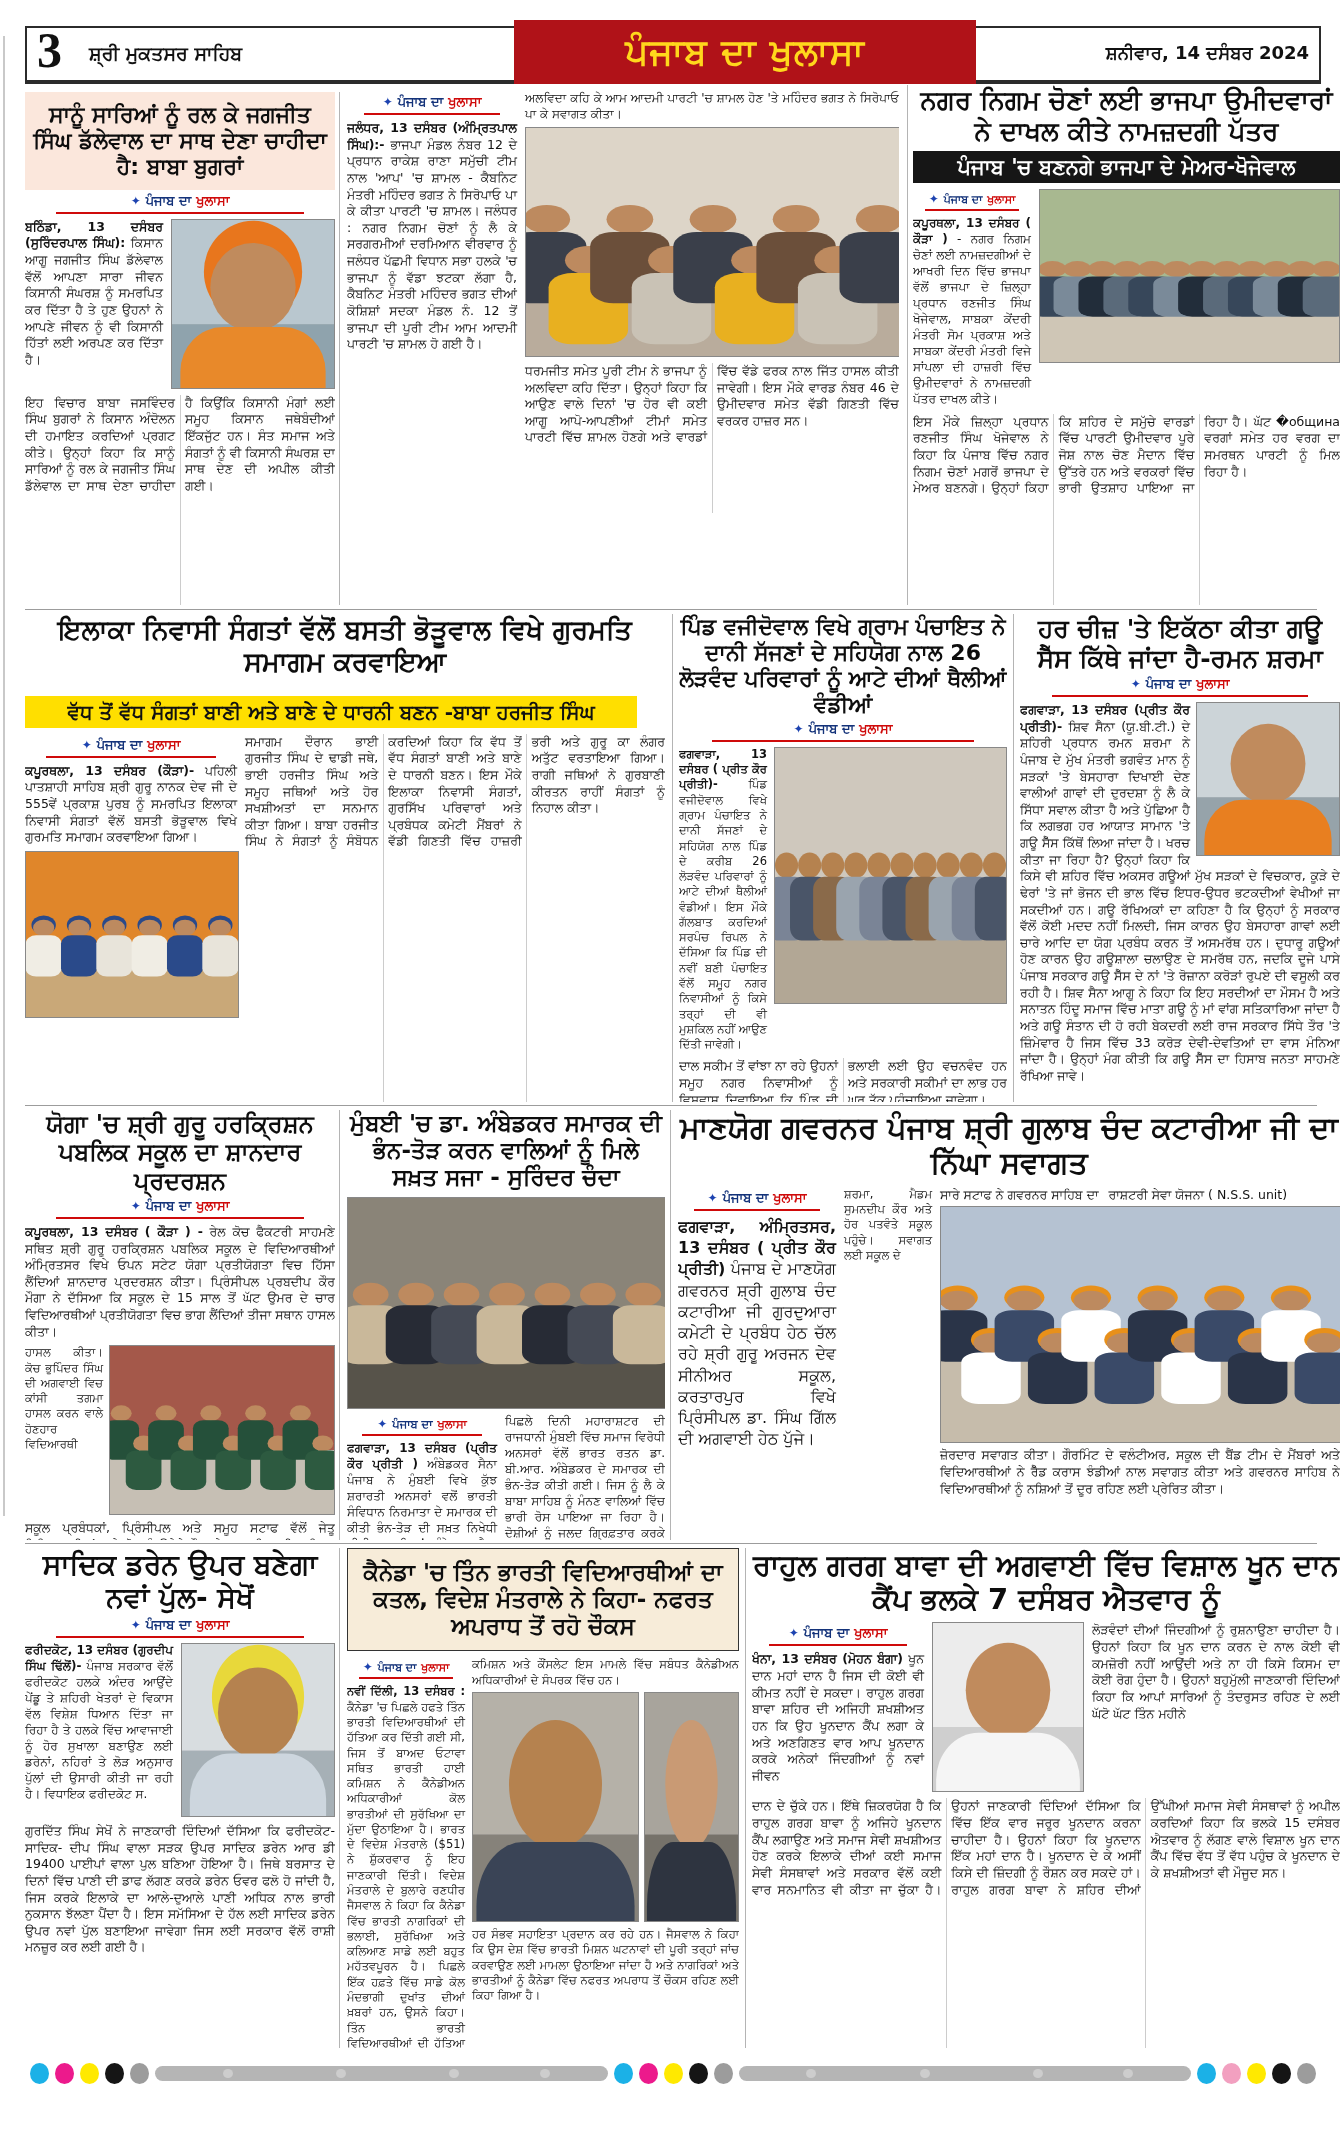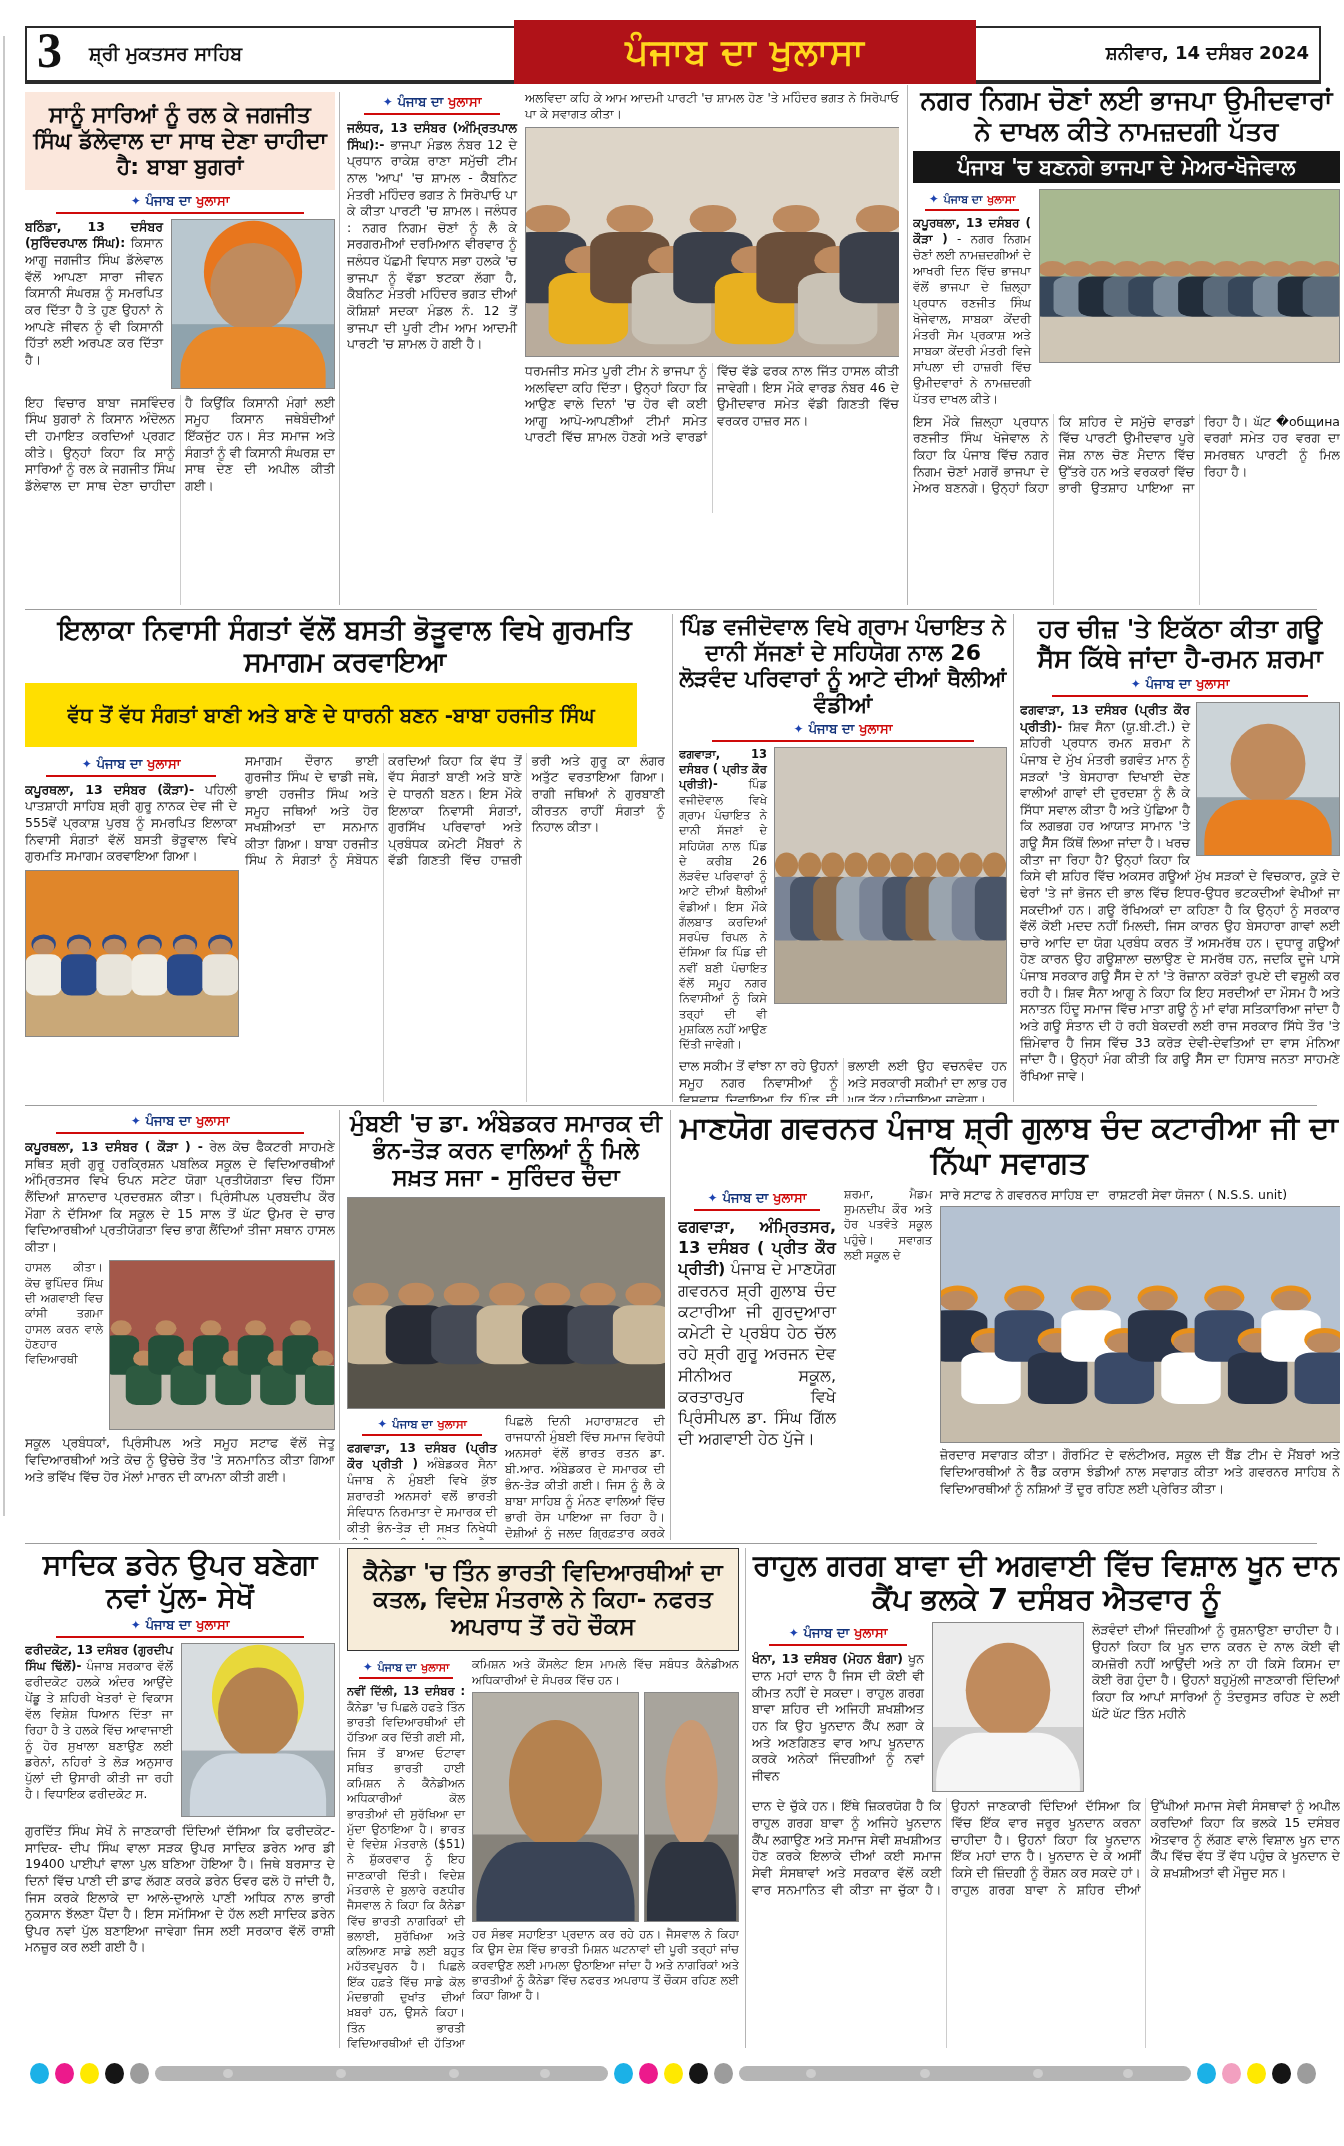--- a/index.html
+++ b/index.html
@@ -187,21 +187,21 @@
             <circle cx="95.83333333333333" cy="46" r="4.6875" fill="#bd8a5f"></circle>
             <rect x="87.86458333333333" y="50.21875" width="15.9375" height="23.4375" rx="4.6875" fill="#5a6a7a"></rect>
           </svg>
         </div>
     </div>
     <div class="body cols3" style="margin-top:6px;height:238px;">ਇਸ ਮੌਕੇ ਜ਼ਿਲ੍ਹਾ ਪ੍ਰਧਾਨ ਰਣਜੀਤ ਸਿੰਘ ਖੋਜੇਵਾਲ ਨੇ ਕਿਹਾ ਕਿ ਪੰਜਾਬ ਵਿੱਚ ਨਗਰ ਨਿਗਮ ਚੋਣਾਂ ਮਗਰੋਂ ਭਾਜਪਾ ਦੇ ਮੇਅਰ ਬਣਨਗੇ। ਉਨ੍ਹਾਂ ਕਿਹਾ ਕਿ ਸ਼ਹਿਰ ਦੇ ਸਮੁੱਚੇ ਵਾਰਡਾਂ ਵਿੱਚ ਪਾਰਟੀ ਉਮੀਦਵਾਰ ਪੂਰੇ ਜੋਸ਼ ਨਾਲ ਚੋਣ ਮੈਦਾਨ ਵਿੱਚ ਉੱਤਰੇ ਹਨ ਅਤੇ ਵਰਕਰਾਂ ਵਿੱਚ ਭਾਰੀ ਉਤਸ਼ਾਹ ਪਾਇਆ ਜਾ ਰਿਹਾ ਹੈ। ਘੱਟ �община ਵਰਗਾਂ ਸਮੇਤ ਹਰ ਵਰਗ ਦਾ ਸਮਰਥਨ ਪਾਰਟੀ ਨੂੰ ਮਿਲ ਰਿਹਾ ਹੈ।</div>
   </div>
 
   <div class="article" style="left:25px;top:614px;width:640px;height:488px;">
     <div class="hl" style="font-size:27px;">ਇਲਾਕਾ ਨਿਵਾਸੀ ਸੰਗਤਾਂ ਵੱਲੋਂ ਬਸਤੀ ਭੋੜੂਵਾਲ ਵਿਖੇ ਗੁਰਮਤਿ ਸਮਾਗਮ ਕਰਵਾਇਆ</div>
-    <div class="subhead-yellow" style="font-size:20px;padding:20px 2px;margin-top:5px;width:95%;">ਵੱਧ ਤੋਂ ਵੱਧ ਸੰਗਤਾਂ ਬਾਣੀ ਅਤੇ ਬਾਣੇ ਦੇ ਧਾਰਨੀ ਬਣਨ -ਬਾਬਾ ਹਰਜੀਤ ਸਿੰਘ</div>
+    <div class="subhead-yellow" style="font-size:20px;padding:4px 2px;margin-top:18px;width:95%;">ਵੱਧ ਤੋਂ ਵੱਧ ਸੰਗਤਾਂ ਬਾਣੀ ਅਤੇ ਬਾਣੇ ਦੇ ਧਾਰਨੀ ਬਣਨ -ਬਾਬਾ ਹਰਜੀਤ ਸਿੰਘ</div>
     <div style="display:flex;gap:8px;margin-top:6px;">
       <div style="width:212px;flex:0 0 auto;">
         <div class="byline">
           <span class="star">✦</span>
           <span class="b1">ਪੰਜਾਬ ਦਾ</span>
           <span class="b2">ਖੁਲਾਸਾ</span>
         </div>
         <div class="body">
           <span class="dateline">ਕਪੂਰਥਲਾ, 13 ਦਸੰਬਰ (ਕੌੜਾ)-</span>
           <span>ਪਹਿਲੀ ਪਾਤਸ਼ਾਹੀ ਸਾਹਿਬ ਸ਼੍ਰੀ ਗੁਰੂ ਨਾਨਕ ਦੇਵ ਜੀ ਦੇ 555ਵੇਂ ਪ੍ਰਕਾਸ਼ ਪੁਰਬ ਨੂੰ ਸਮਰਪਿਤ ਇਲਾਕਾ ਨਿਵਾਸੀ ਸੰਗਤਾਂ ਵੱਲੋਂ ਬਸਤੀ ਭੋੜੂਵਾਲ ਵਿਖੇ ਗੁਰਮਤਿ ਸਮਾਗਮ ਕਰਵਾਇਆ ਗਿਆ।</span>
@@ -294,20 +294,21 @@
             <rect x="5.181818181818187" y="63.72727272727272" width="89.63636363636363" height="131.8181818181818" rx="26.36363636363636" fill="#e87f20"></rect>
           </svg>
         </div>
       <span class="dateline">ਫਗਵਾੜਾ, 13 ਦਸੰਬਰ (ਪ੍ਰੀਤ ਕੌਰ ਪ੍ਰੀਤੀ)-</span>
       <span>ਸ਼ਿਵ ਸੈਨਾ (ਯੂ.ਬੀ.ਟੀ.) ਦੇ ਸ਼ਹਿਰੀ ਪ੍ਰਧਾਨ ਰਮਨ ਸ਼ਰਮਾ ਨੇ ਪੰਜਾਬ ਦੇ ਮੁੱਖ ਮੰਤਰੀ ਭਗਵੰਤ ਮਾਨ ਨੂੰ ਸੜਕਾਂ 'ਤੇ ਬੇਸਹਾਰਾ ਦਿਖਾਈ ਦੇਣ ਵਾਲੀਆਂ ਗਾਵਾਂ ਦੀ ਦੁਰਦਸ਼ਾ ਨੂੰ ਲੈ ਕੇ ਸਿੱਧਾ ਸਵਾਲ ਕੀਤਾ ਹੈ ਅਤੇ ਪੁੱਛਿਆ ਹੈ ਕਿ ਲਗਭਗ ਹਰ ਆਯਾਤ ਸਾਮਾਨ 'ਤੇ ਗਊ ਸੈੱਸ ਕਿੱਥੋਂ ਲਿਆ ਜਾਂਦਾ ਹੈ। ਖਰਚ ਕੀਤਾ ਜਾ ਰਿਹਾ ਹੈ? ਉਨ੍ਹਾਂ ਕਿਹਾ ਕਿ ਕਿਸੇ ਵੀ ਸ਼ਹਿਰ ਵਿੱਚ ਅਕਸਰ ਗਊਆਂ ਮੁੱਖ ਸੜਕਾਂ ਦੇ ਵਿਚਕਾਰ, ਕੂੜੇ ਦੇ ਢੇਰਾਂ 'ਤੇ ਜਾਂ ਭੋਜਨ ਦੀ ਭਾਲ ਵਿੱਚ ਇਧਰ-ਉਧਰ ਭਟਕਦੀਆਂ ਵੇਖੀਆਂ ਜਾ ਸਕਦੀਆਂ ਹਨ।</span>
       <span>ਗਊ ਰੱਖਿਅਕਾਂ ਦਾ ਕਹਿਣਾ ਹੈ ਕਿ ਉਨ੍ਹਾਂ ਨੂੰ ਸਰਕਾਰ ਵੱਲੋਂ ਕੋਈ ਮਦਦ ਨਹੀਂ ਮਿਲਦੀ, ਜਿਸ ਕਾਰਨ ਉਹ ਬੇਸਹਾਰਾ ਗਾਵਾਂ ਲਈ ਚਾਰੇ ਆਦਿ ਦਾ ਯੋਗ ਪ੍ਰਬੰਧ ਕਰਨ ਤੋਂ ਅਸਮਰੱਥ ਹਨ। ਦੁਧਾਰੂ ਗਊਆਂ ਹੋਣ ਕਾਰਨ ਉਹ ਗਊਸ਼ਾਲਾ ਚਲਾਉਣ ਦੇ ਸਮਰੱਥ ਹਨ, ਜਦਕਿ ਦੂਜੇ ਪਾਸੇ ਪੰਜਾਬ ਸਰਕਾਰ ਗਊ ਸੈੱਸ ਦੇ ਨਾਂ 'ਤੇ ਰੋਜ਼ਾਨਾ ਕਰੋੜਾਂ ਰੁਪਏ ਦੀ ਵਸੂਲੀ ਕਰ ਰਹੀ ਹੈ। ਸ਼ਿਵ ਸੈਨਾ ਆਗੂ ਨੇ ਕਿਹਾ ਕਿ ਇਹ ਸਰਦੀਆਂ ਦਾ ਮੌਸਮ ਹੈ ਅਤੇ ਸਨਾਤਨ ਹਿੰਦੂ ਸਮਾਜ ਵਿੱਚ ਮਾਤਾ ਗਊ ਨੂੰ ਮਾਂ ਵਾਂਗ ਸਤਿਕਾਰਿਆ ਜਾਂਦਾ ਹੈ ਅਤੇ ਗਊ ਸੰਤਾਨ ਦੀ ਹੋ ਰਹੀ ਬੇਕਦਰੀ ਲਈ ਰਾਜ ਸਰਕਾਰ ਸਿੱਧੇ ਤੌਰ 'ਤੇ ਜ਼ਿੰਮੇਵਾਰ ਹੈ ਜਿਸ ਵਿੱਚ 33 ਕਰੋੜ ਦੇਵੀ-ਦੇਵਤਿਆਂ ਦਾ ਵਾਸ ਮੰਨਿਆ ਜਾਂਦਾ ਹੈ। ਉਨ੍ਹਾਂ ਮੰਗ ਕੀਤੀ ਕਿ ਗਊ ਸੈੱਸ ਦਾ ਹਿਸਾਬ ਜਨਤਾ ਸਾਹਮਣੇ ਰੱਖਿਆ ਜਾਵੇ।</span>
     </div>
   </div>
 
   <div class="article" style="left:25px;top:1110px;width:310px;height:430px;">
+    <div class="hl" style="font-size:24px;">ਯੋਗਾ 'ਚ ਸ਼੍ਰੀ ਗੁਰੂ ਹਰਕ੍ਰਿਸ਼ਨ ਪਬਲਿਕ ਸਕੂਲ ਦਾ ਸ਼ਾਨਦਾਰ ਪ੍ਰਦਰਸ਼ਨ</div>
     <div class="byline">
       <span class="star">✦</span>
       <span class="b1">ਪੰਜਾਬ ਦਾ</span>
       <span class="b2">ਖੁਲਾਸਾ</span>
     </div>
     <div class="body">
       <span class="dateline">ਕਪੂਰਥਲਾ, 13 ਦਸੰਬਰ ( ਕੌੜਾ ) -</span>
       <span>ਰੇਲ ਕੋਚ ਫੈਕਟਰੀ ਸਾਹਮਣੇ ਸਥਿਤ ਸ਼੍ਰੀ ਗੁਰੂ ਹਰਕ੍ਰਿਸ਼ਨ ਪਬਲਿਕ ਸਕੂਲ ਦੇ ਵਿਦਿਆਰਥੀਆਂ ਅੰਮ੍ਰਿਤਸਰ ਵਿਖੇ ਓਪਨ ਸਟੇਟ ਯੋਗਾ ਪ੍ਰਤੀਯੋਗਤਾ ਵਿਚ ਹਿੱਸਾ ਲੈਂਦਿਆਂ ਸ਼ਾਨਦਾਰ ਪ੍ਰਦਰਸ਼ਨ ਕੀਤਾ। ਪ੍ਰਿੰਸੀਪਲ ਪ੍ਰਬਦੀਪ ਕੌਰ ਮੌਗਾ ਨੇ ਦੱਸਿਆ ਕਿ ਸਕੂਲ ਦੇ 15 ਸਾਲ ਤੋਂ ਘੱਟ ਉਮਰ ਦੇ ਚਾਰ ਵਿਦਿਆਰਥੀਆਂ ਪ੍ਰਤੀਯੋਗਤਾ ਵਿਚ ਭਾਗ ਲੈਂਦਿਆਂ ਤੀਜਾ ਸਥਾਨ ਹਾਸਲ ਕੀਤਾ।</span>
     </div>
     <div style="display:flex;gap:6px;margin-top:5px;">

